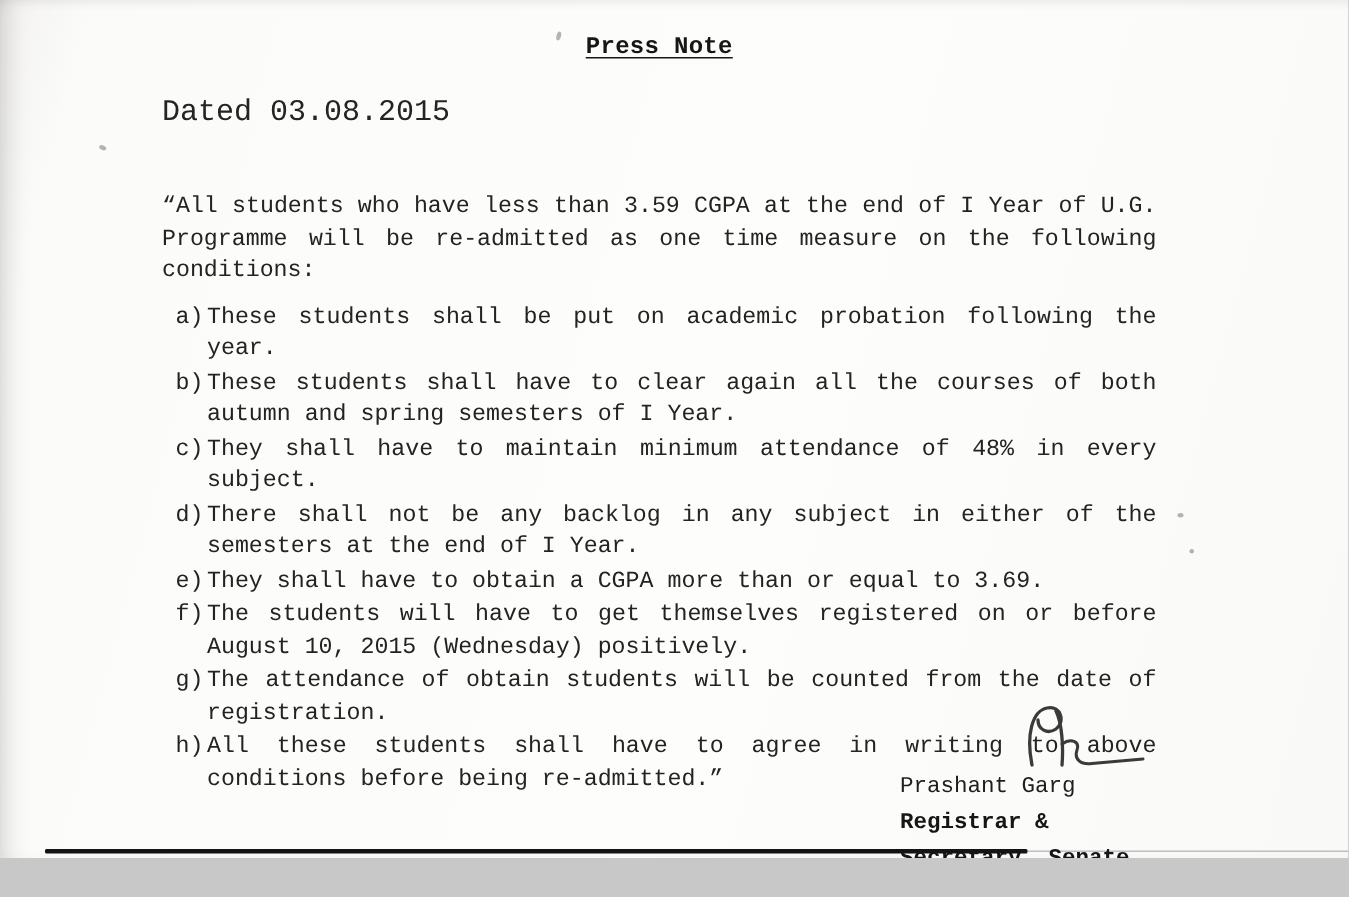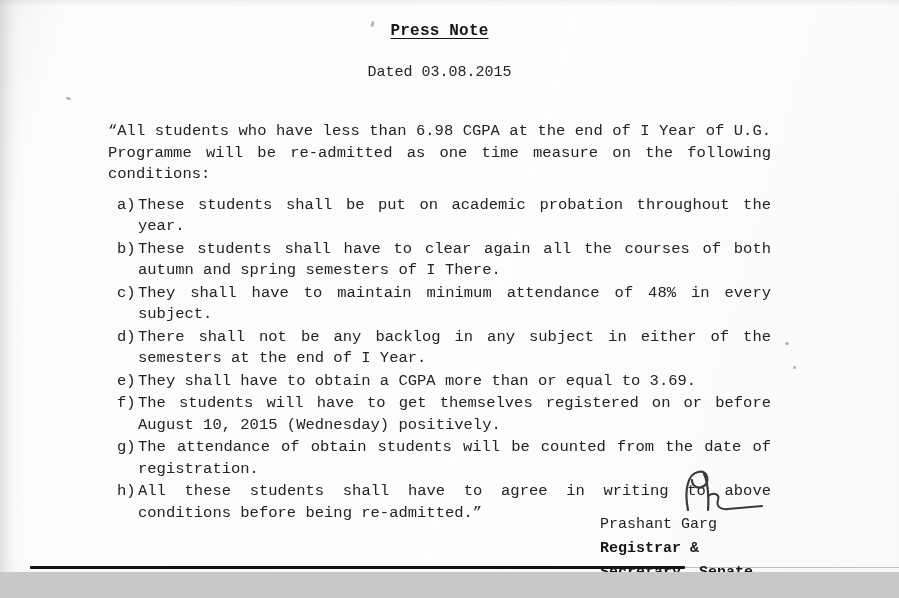--- a/index.html
+++ b/index.html
@@ -29,22 +29,22 @@
     text-align: center;
     font-size: 16px;
     font-weight: bold;
     letter-spacing: 0.2px;
     text-decoration: underline;
     text-underline-offset: 3px;
     color: #161616;
   }
   .doc-date {
     margin-top: 24px;
-    text-align: center;
-    font-size: 15px;
+    text-align: left;
+    font-size: 20px;
     color: #242424;
   }
   .intro {
     margin-top: 40px;
     font-size: 15.5px;
     line-height: 21.5px;
     text-align: justify;
     color: #232323;
   }
   .conditions {
@@ -123,32 +123,32 @@
 <body>
 
 <div class="page">
 
   <div class="content">
 
     <div class="doc-title">Press Note</div>
 
     <div class="doc-date">Dated 03.08.2015</div>
 
-    <div class="intro">“All students who have less than 6.98 CGPA at the end of I Year  of U.G. Programme will be re-admitted as one time measure on the following conditions:</div>
+    <div class="intro">“All students who have less than 3.59 CGPA at the end of I Year  of U.G. Programme will be re-admitted as one time measure on the following conditions:</div>
 
     <div class="conditions">
 
       <div class="cond-row">
         <span class="cond-label">a)</span>
-        <span class="cond-text">These students shall be put on academic probation throughout the year.</span>
+        <span class="cond-text">These students shall be put on academic probation following the year.</span>
       </div>
 
       <div class="cond-row">
         <span class="cond-label">b)</span>
-        <span class="cond-text">These students shall have to clear again all the courses of both autumn and spring semesters of I There.</span>
+        <span class="cond-text">These students shall have to clear again all the courses of both autumn and spring semesters of I Year.</span>
       </div>
 
       <div class="cond-row">
         <span class="cond-label">c)</span>
         <span class="cond-text">They shall have to maintain minimum attendance of 48% in every subject.</span>
       </div>
 
       <div class="cond-row">
         <span class="cond-label">d)</span>
         <span class="cond-text">There shall not be any backlog in any subject in either of the semesters at the end of I Year.</span>

